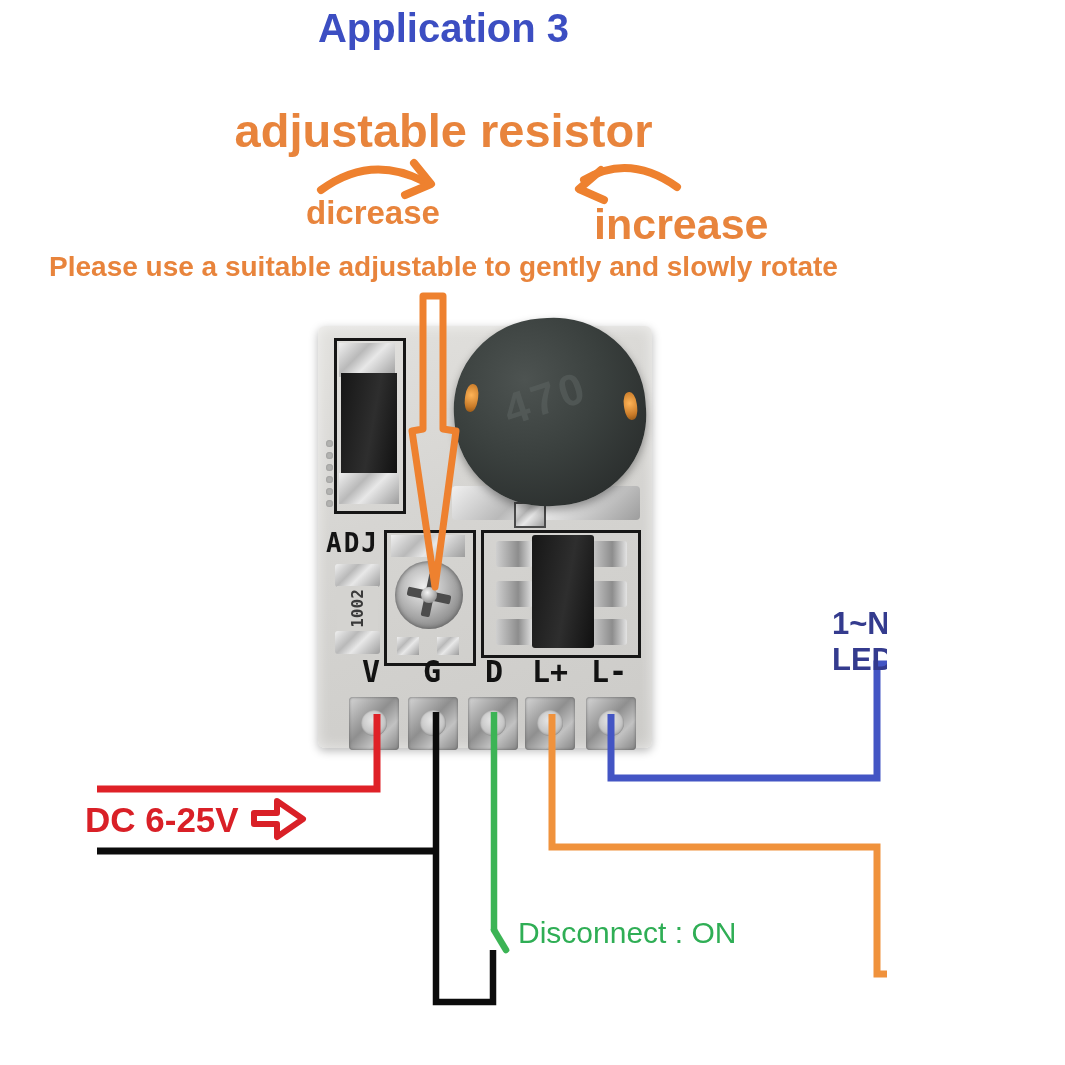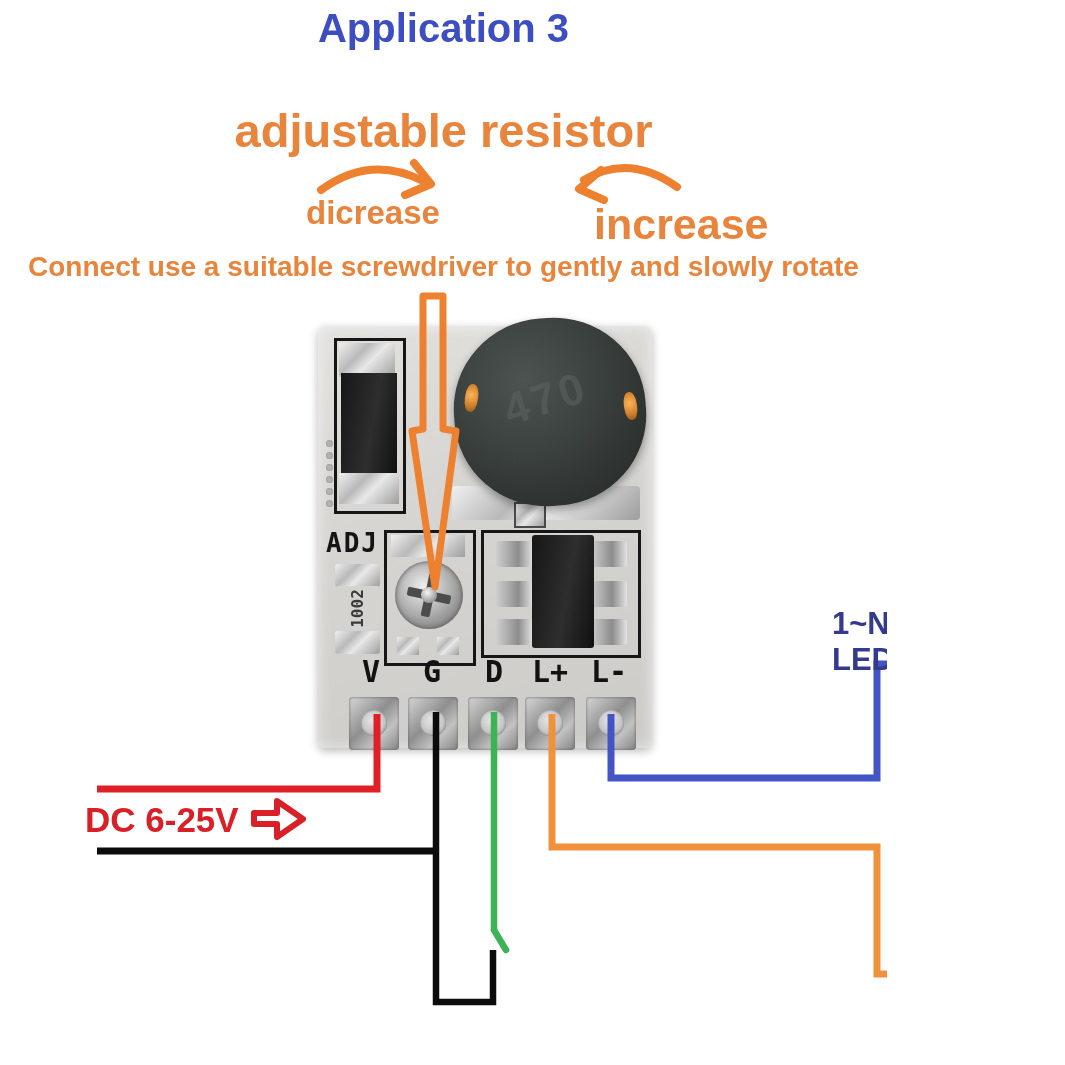--- a/index.html
+++ b/index.html
@@ -70,21 +70,21 @@
 <body>
 
 <div class="canvas">
 
   <div class="abs ctr t-blue" style="top:6px;font-size:40px;">Application 3</div>
   <div class="abs t-orange" style="left:306px;top:194px;font-size:33px;">dicrease</div>
 
   <div class="abs ctr t-orange" style="top:103px;font-size:47px;">adjustable resistor</div>
   <div class="abs t-orange" style="left:562px;top:200px;font-size:43px;margin-left:32px;">increase</div>
 
-  <div class="abs ctr t-orange" style="top:251px;font-size:28px;">Connect use a suitable screwdriver to gently and slowly rotate</div>
+  <div class="abs ctr t-orange" style="top:251px;font-size:28px;">Please use a suitable adjustable to gently and slowly rotate</div>
 
   <div class="pcb">
 
     <div class="silk" style="left:16px;top:12px;width:66px;height:170px;">
       <div class="abs solder" style="left:2px;top:2px;width:56px;height:34px;"></div>
       <div class="abs blackbody" style="left:4px;top:32px;width:56px;height:104px;"></div>
       <div class="abs solder" style="left:2px;top:132px;width:60px;height:31px;"></div>
     </div>
 
     <div>
@@ -204,14 +204,15 @@
       <line x1="-28" y1="23" x2="28" y2="23" stroke="var(--led_green)" stroke-width="9"></line>
       <polygon points="0,26 -24,53 24,53" fill="none" stroke="var(--led_green)" stroke-width="7" stroke-linejoin="round"></polygon>
       <line x1="-52" y1="47" x2="-30" y2="24" stroke="var(--led_green)" stroke-width="8" stroke-linecap="round"></line>
       <line x1="-53" y1="72" x2="-31" y2="50" stroke="var(--led_green)" stroke-width="8" stroke-linecap="round"></line>
       <line x1="0" y1="72" x2="0" y2="80" stroke="#1f5e2e" stroke-width="9"></line>
     </g>
   </svg>
 
   <div class="abs t-red" style="left:85px;top:800px;font-size:35px;">DC 6-25V</div>
   <div class="abs t-navy" style="left:832px;top:606px;font-size:31px;">1~N LEDs</div>
+  <div class="abs t-green" style="left:518px;top:916px;font-size:30px;">Disconnect : ON</div>
 
 </div>
 
 </body></html>

